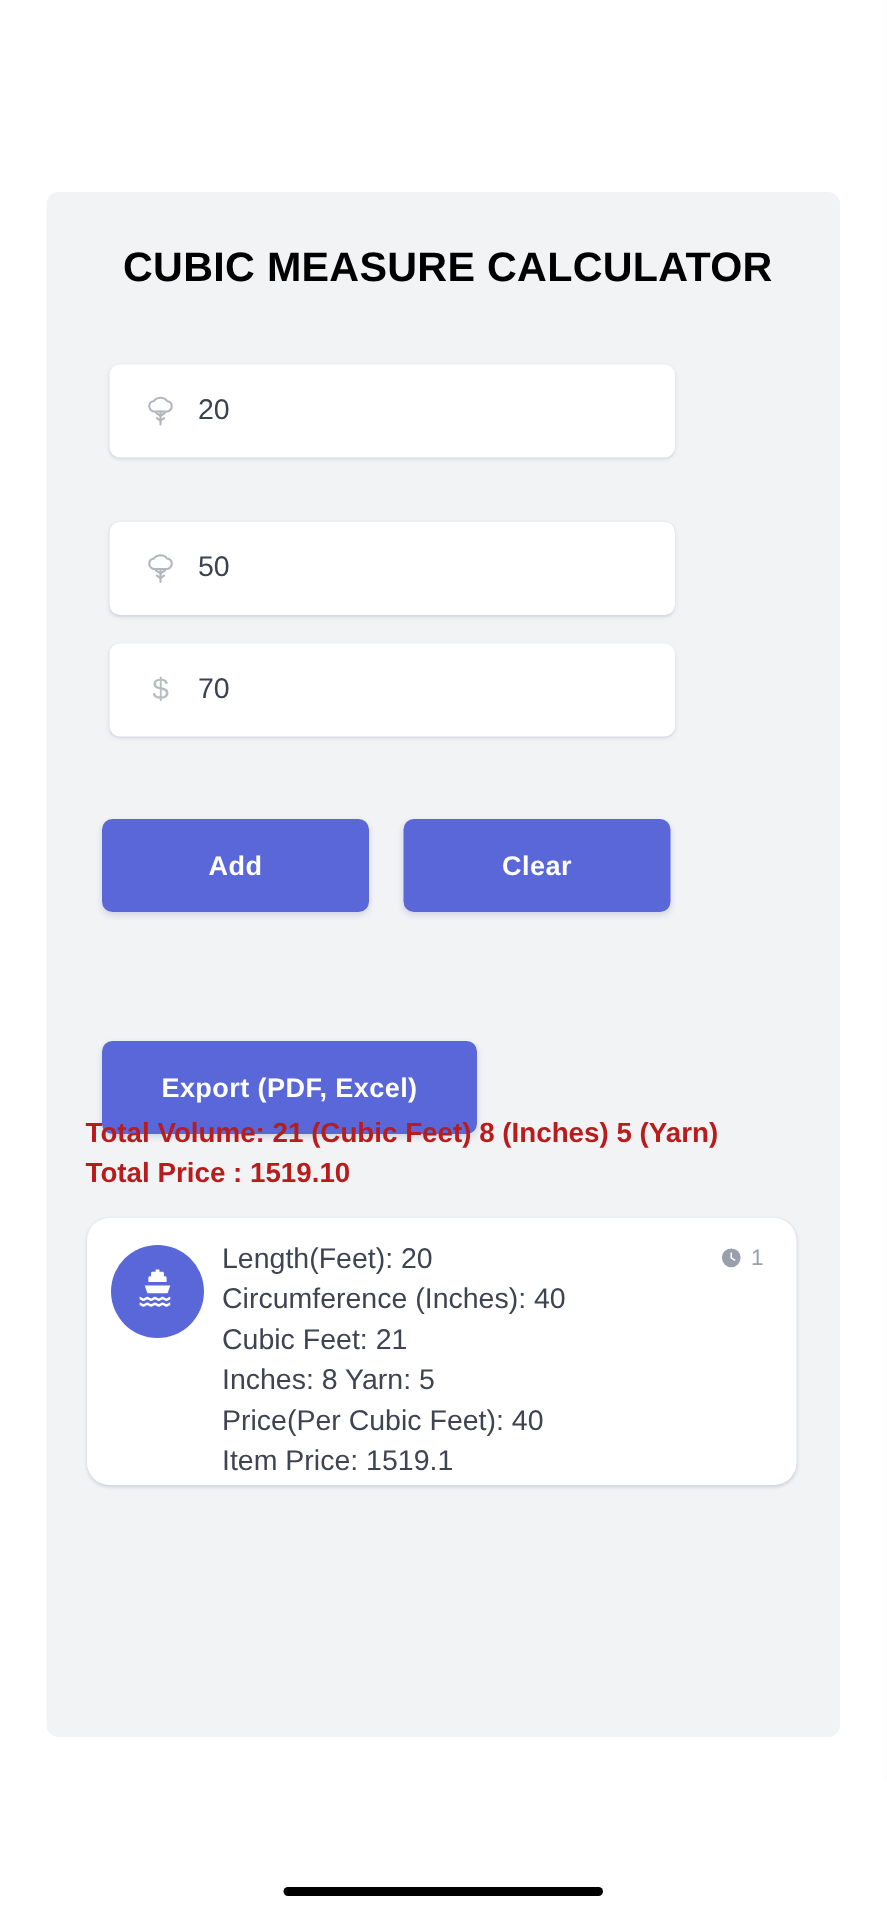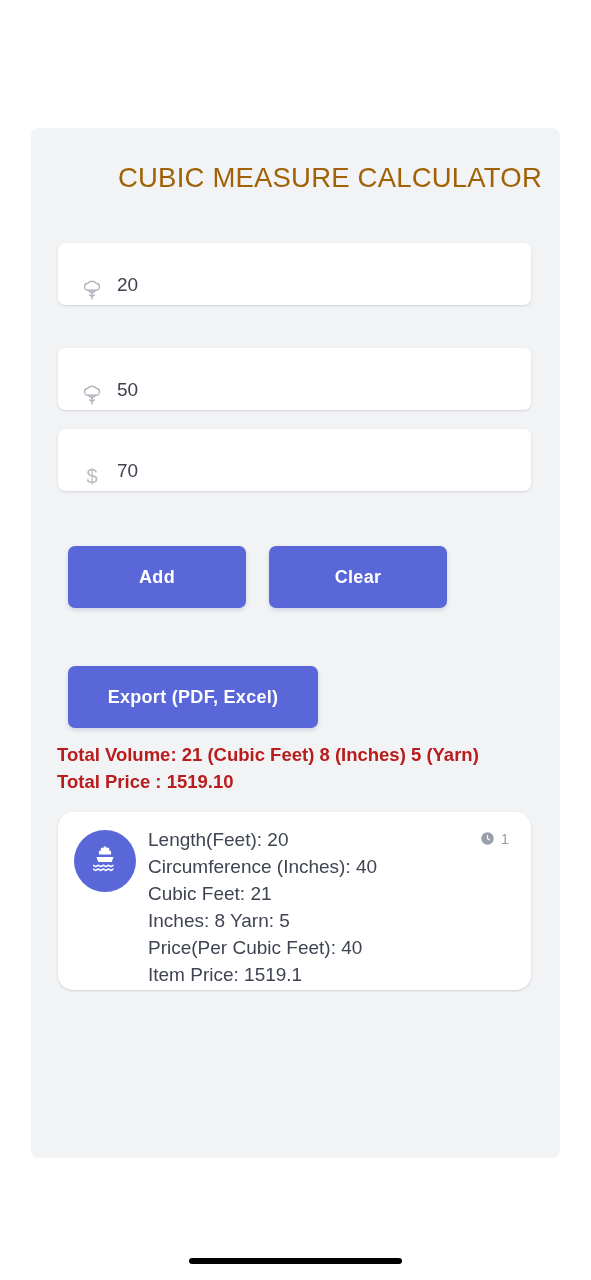--- a/index.html
+++ b/index.html
@@ -27,39 +27,38 @@
     box-sizing: border-box;
   }
 
   
   #page-title {
     position: absolute;
     left: 51px;
     top: 33px;
     width: 460px;
     font-size: 27.5px;
-    font-weight: normal;
+    font-weight: bold;
     letter-spacing: 0.2px;
-    color: #a16207;
+    color: #000000;
     line-height: 1.2;
     white-space: nowrap;
-    text-align: right;
   }
 
   
   .input-row {
     position: absolute;
-    left: 27px;
-    width: 473px;
+    left: 42px;
+    width: 377px;
     height: 62px;
     background: #ffffff;
     border-radius: 7px;
     box-shadow: 0 1px 3px rgba(30,40,70,0.10), 0 1px 1px rgba(30,40,70,0.05);
     display: flex;
-    align-items: flex-end;
+    align-items: center;
     box-sizing: border-box;
   }
   #input-row-1 { top: 115px; }
   #input-row-2 { top: 208px; margin-top: 12px; }
   #input-row-3 { top: 301px; }
 
   .input-icon {
     width: 30px;
     height: 30px;
     margin-left: 19px;
@@ -111,21 +110,21 @@
     height: 62px;
   }
   #clear-button {
     left: 238px;
     top: 418px;
     width: 178px;
     height: 62px;
   }
   #export-button {
     left: 37px;
-    top: 538px;
+    top: 566px;
     width: 250px;
     height: 62px;
   }
 
   
   #totals-block {
     position: absolute;
     left: 26px;
     top: 613px;
     width: 490px;

